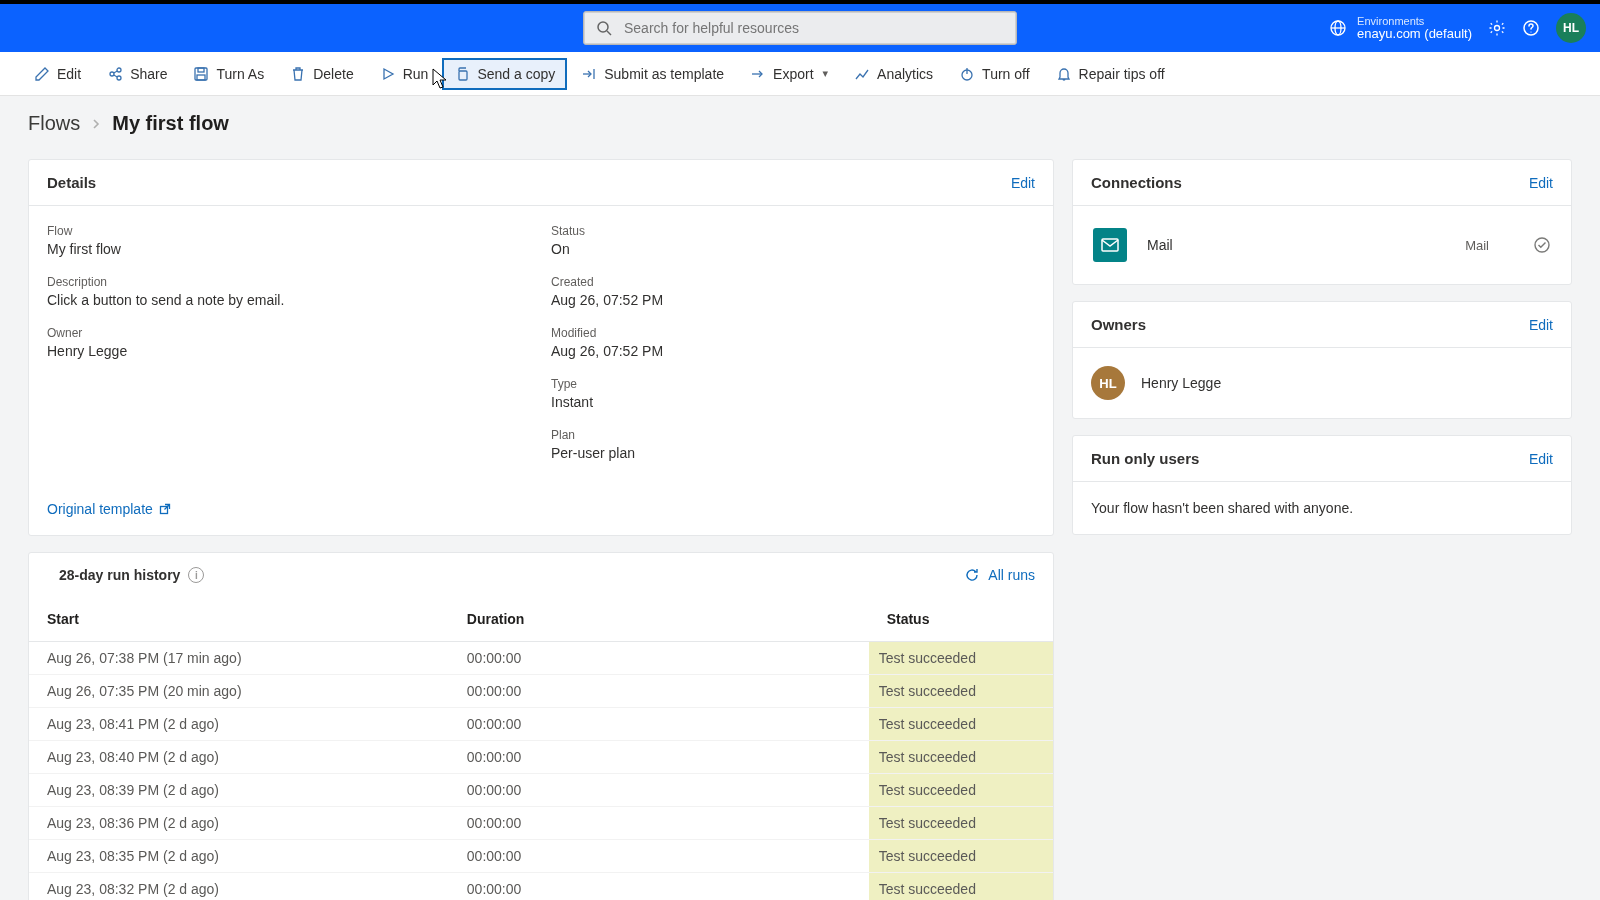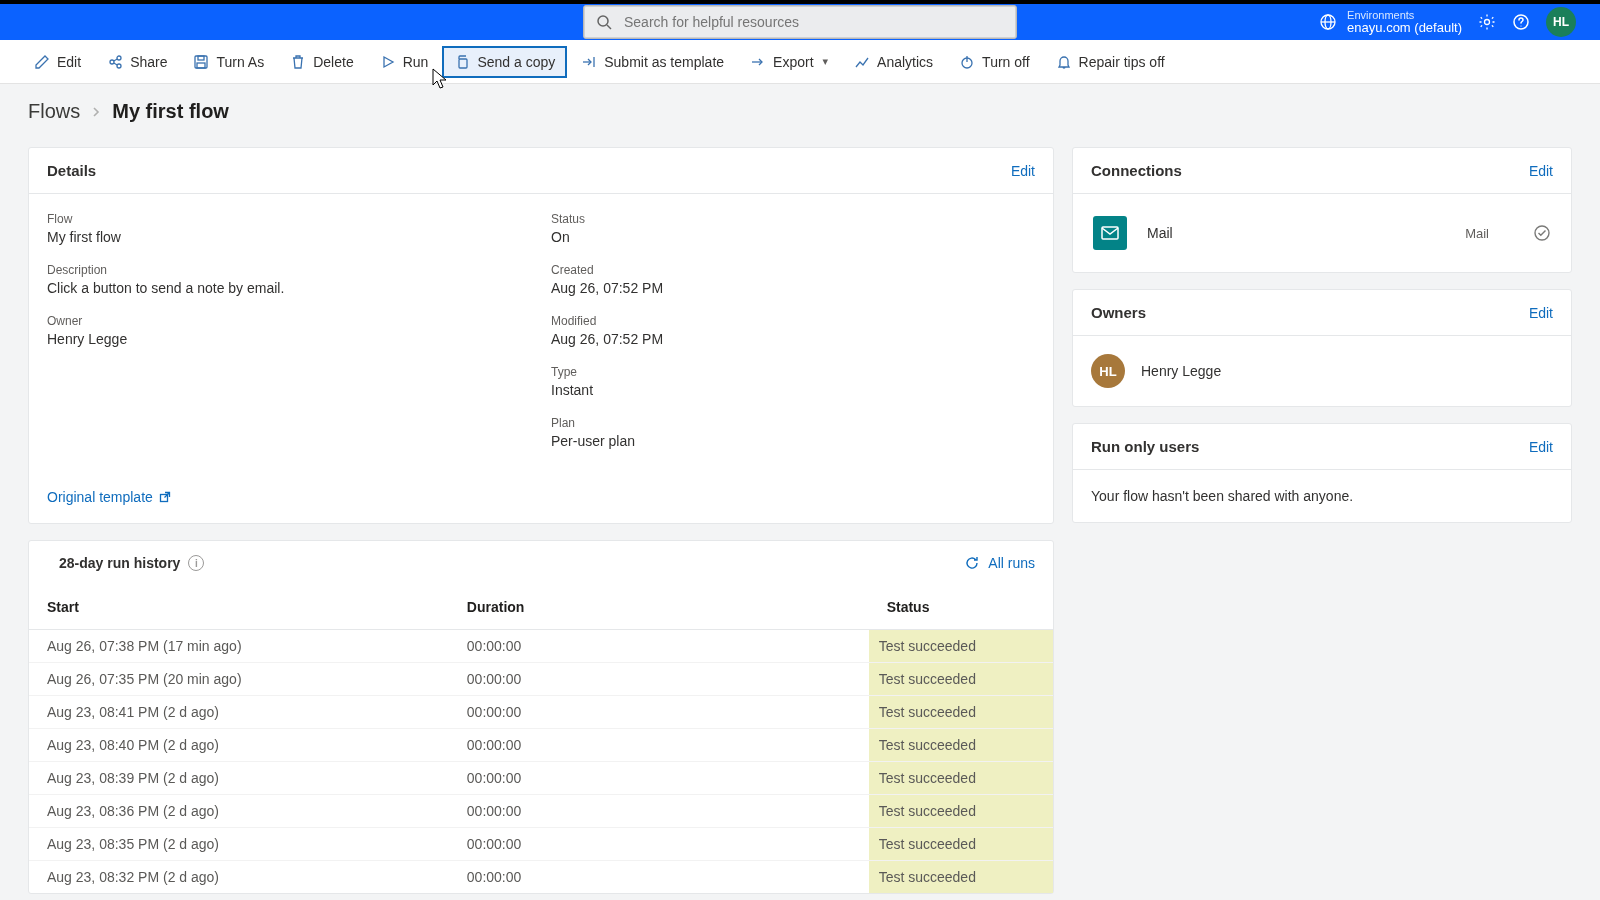--- a/index.html
+++ b/index.html
@@ -17,25 +17,25 @@
     --search-bg:#ebecee;
     --owner-avatar:#a7783b;
     --avatar:#1a7f5a;
     --conn-teal:#038387;
   }
   *{box-sizing:border-box;font-family:"Segoe UI",Arial,sans-serif}
   html,body{margin:0;padding:0;height:100%;width:100%;}
   body{background:var(--page-bg);color:var(--text);font-size:14px;}
   
   
-  .topbar{height:40px;background:var(--top-blue);display:flex;align-items:center;position:relative;border-top:4px solid #000;padding-left:40px;}
+  .topbar{height:52px;background:var(--top-blue);display:flex;align-items:center;position:relative;border-top:4px solid #000;padding-left:40px;}
   .search-wrap{position:absolute;left:50%;transform:translateX(-50%);}
   .search{width:434px;height:34px;background:var(--search-bg);border:1px solid #b8b8b8;border-radius:3px;display:flex;align-items:center;padding:0 12px;color:#646464;gap:10px;box-shadow:inset 0 0 0 1px #cfd0d2;}
   .search input{border:none;background:transparent;outline:none;flex:1;font-size:14px;color:#646464;}
-  .top-right{position:absolute;right:24px;display:flex;align-items:center;gap:16px;color:#fff;}
+  .top-right{position:absolute;right:14px;display:flex;align-items:center;gap:16px;color:#fff;}
   .env{display:flex;align-items:center;gap:10px;}
   .env-text{display:flex;flex-direction:column;line-height:1.1;}
   .env-label{font-size:11px;color:#d9e7ff;}
   .env-name{font-size:13px;color:#fff;}
   .top-icon{color:#fff;cursor:pointer;}
   .avatar{width:30px;height:30px;border-radius:50%;background:var(--avatar);color:#fff;display:flex;align-items:center;justify-content:center;font-size:12px;font-weight:600;}
   
   
   .cmdbar{height:44px;background:var(--cmd-bg);border-bottom:1px solid var(--cmd-border);display:flex;align-items:center;padding:0 22px;gap:2px;}
   .cmd{display:flex;align-items:center;gap:7px;padding:6px 10px;color:var(--text);cursor:pointer;font-size:14px;border:2px solid transparent;}

